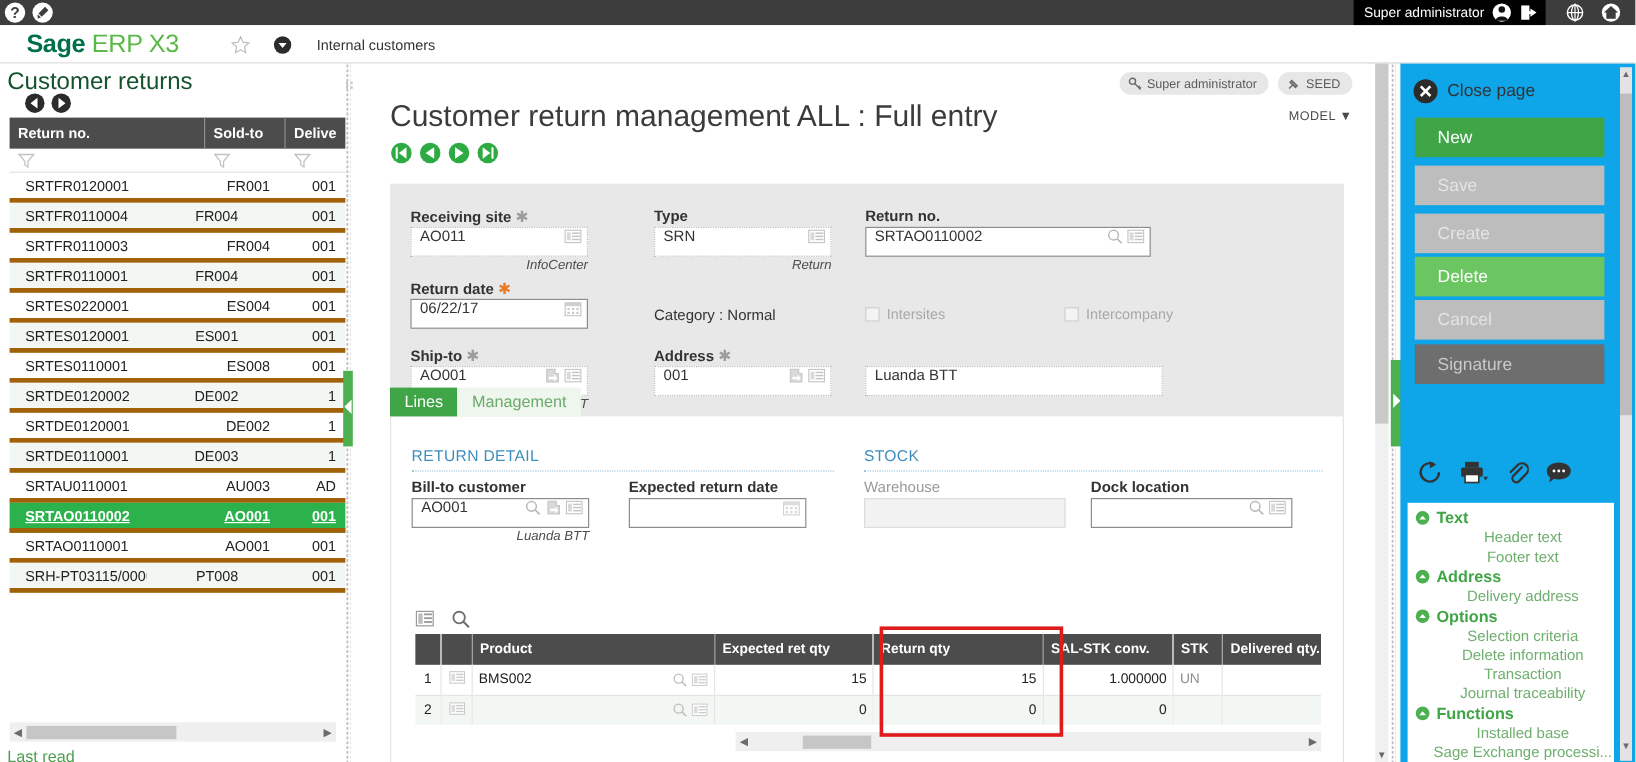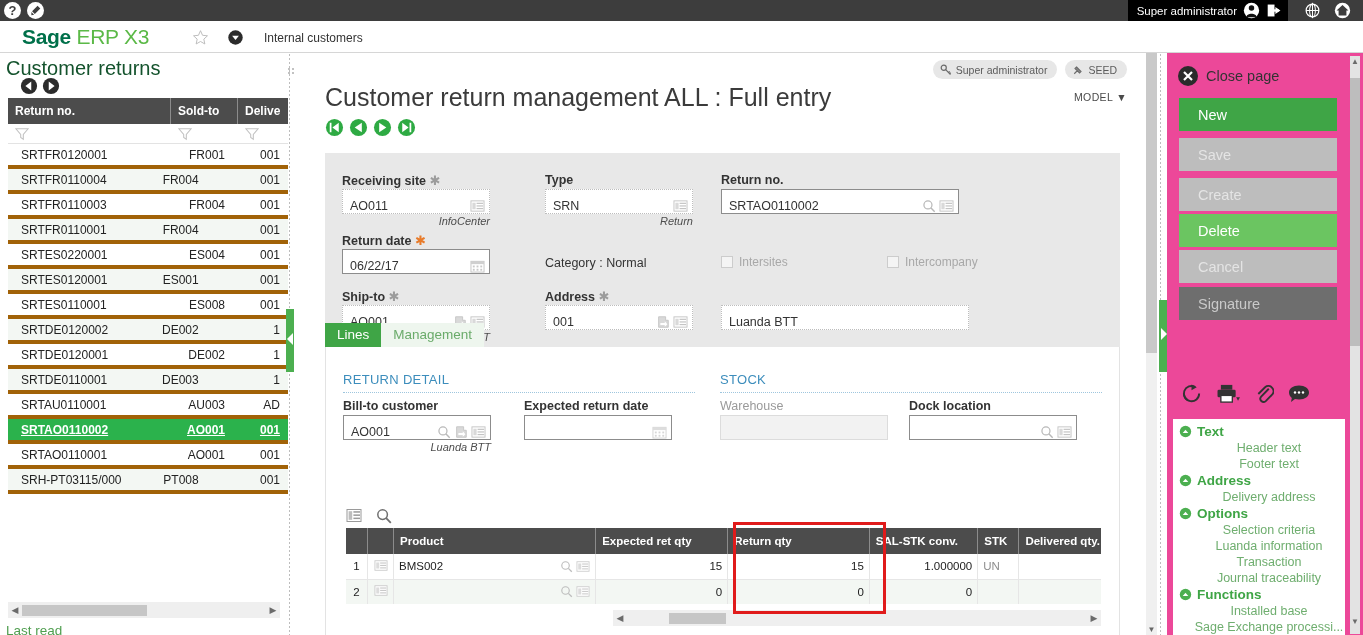--- a/index.html
+++ b/index.html
@@ -152,21 +152,21 @@
   }
   .fld-label {
     position: absolute; font-size: 12.5px; color: #333333; font-weight: bold;
     white-space: nowrap;
   }
   .fld-label .req { color: #e87b2a; font-weight: normal; font-size: 13px; }
   .fld-label .req-g { color: #9c9c9c; font-weight: normal; font-size: 13px; }
   .inp {
     position: absolute; height: 25px; background: #ffffff;
     border: 1px solid #cfcfcf; font-size: 12.5px; color: #333333;
-    display: flex; align-items: flex-end; padding-left: 7px;
+    display: flex; align-items: flex-start; padding-left: 7px;
   }
   .inp.dotted { border: 1px dotted #bdbdbd; background: #ffffff; }
   .inp.solid  { border: 1px solid #8c8c8c; }
   .inp .adorn { margin-left: auto; display: flex; align-items: center; gap: 3px; padding-right: 4px; }
   .sub-note {
     position: absolute; font-size: 11px; color: #4d4d4d; font-style: italic;
     text-align: right; white-space: nowrap;
   }
   .static-txt { position: absolute; font-size: 12.5px; color: #333333; }
   .chkrow { position: absolute; display: flex; align-items: center; gap: 6px; }
@@ -259,21 +259,21 @@
   }
   .collapse-right:after {
     content: ""; position: absolute; left: 2px; top: 28px;
     border-top: 6px solid transparent; border-bottom: 6px solid transparent;
     border-left: 6px solid #ffffff;
   }
 
   
   .rightpanel {
     position: absolute; left: 1167px; top: 53px; width: 196px; height: 582px;
-    background: #ec4899;
+    background: #0ea5e9;
   }
   .close-page {
     position: absolute; left: 10px; top: 12px; display: flex; align-items: center; gap: 7px;
   }
   .close-page .lbl { font-size: 14.5px; color: #333333; }
   .rp-btn {
     position: absolute; left: 12px; width: 158px; height: 33px;
     display: flex; align-items: center; padding-left: 19px;
     font-size: 14.5px; color: #ffffff;
   }
@@ -977,21 +977,21 @@
         </div>
         <div class="rp-item">Delivery address</div>
         <div class="rp-group">
           <svg width="13" height="13" viewBox="0 0 16 16">
             <circle cx="8" cy="8" r="7" fill="#4caf50"></circle>
             <path d="M4.5 9.8 L8 5.8 L11.5 9.8 Z" fill="#ffffff"></path>
           </svg>
           <span>Options</span>
         </div>
         <div class="rp-item">Selection criteria</div>
-        <div class="rp-item">Luanda information</div>
+        <div class="rp-item">Delete information</div>
         <div class="rp-item">Transaction</div>
         <div class="rp-item">Journal traceability</div>
         <div class="rp-group">
           <svg width="13" height="13" viewBox="0 0 16 16">
             <circle cx="8" cy="8" r="7" fill="#4caf50"></circle>
             <path d="M4.5 9.8 L8 5.8 L11.5 9.8 Z" fill="#ffffff"></path>
           </svg>
           <span>Functions</span>
         </div>
         <div class="rp-item">Installed base</div>

